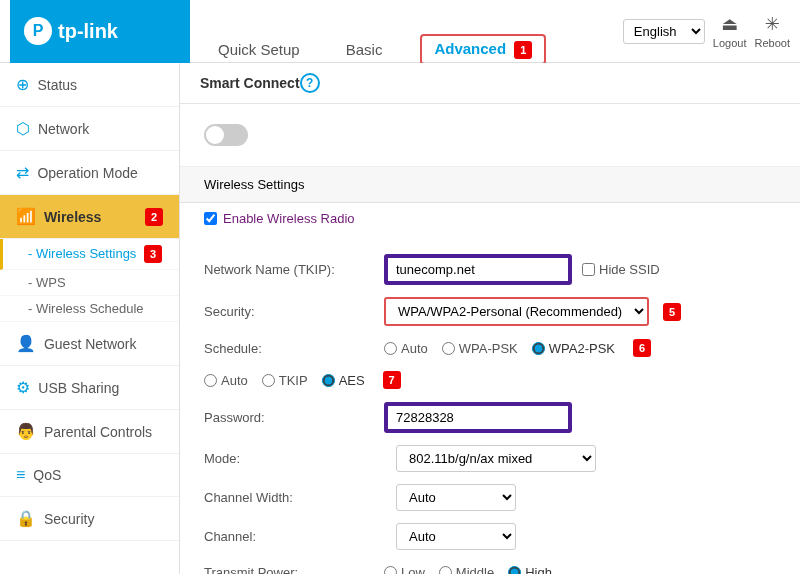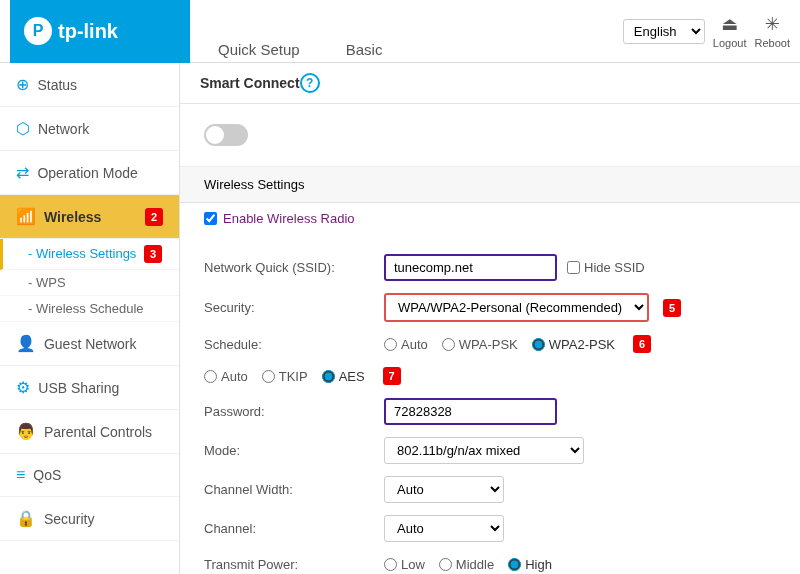--- a/index.html
+++ b/index.html
@@ -243,35 +243,36 @@
       display: flex;
       align-items: center;
       gap: 6px;
       padding: 8px 24px;
       background: #fff;
       color: #00a0e0;
       font-size: 13px;
     }
 
     .text-input {
-      border: 2px solid #4c1d95;
+      border: 4px solid #4c1d95;
       border-radius: 3px;
       padding: 4px 8px;
       font-size: 13px;
-      width: 173px;
+      width: 188px;
     }
 
     .select-input {
       border: 1px solid #ccc;
       border-radius: 3px;
       padding: 4px 8px;
       font-size: 13px;
       background: #fff;
       cursor: pointer;
       min-width: 120px;
+      margin-left: 12px;
     }
 
     .security-select {
       border: 2px solid #e05050;
       border-radius: 3px;
       padding: 4px 8px;
       font-size: 13px;
       background: #fff;
       cursor: pointer;
       min-width: 260px;
@@ -326,20 +327,24 @@
     <div class="logo-text">
       <div class="logo-icon">
         <span>P</span>
       </div>
       <span>tp-link</span>
     </div>
   </div>
   <div class="nav-links">
     <a class="nav-link">Quick Setup</a>
     <a class="nav-link">Basic</a>
+    <a class="nav-link active">
+      <span>Advanced</span>
+      <span class="numbered-badge">1</span>
+    </a>
   </div>
   <div class="nav-right">
     <select class="lang-select">
       <option>English</option>
       <option>Chinese</option>
       <option>French</option>
     </select>
     <div class="nav-btn">
       <span class="nav-btn-icon">⏏</span>
       <span>Logout</span>
@@ -434,21 +439,21 @@
     </div>
 
     <div class="checkbox-row">
       <input type="checkbox" checked="" style="">
       <span style="color:#701a75;">Enable Wireless Radio</span>
     </div>
 
     <div class="form-section">
 
       <div class="form-row">
-        <div class="form-label">Network Quick (SSID):</div>
+        <div class="form-label">Network Name (TKIP):</div>
         <div class="form-control">
           <input type="text" class="text-input" value="tunecomp.net" style="">
           <label class="hide-ssid-label">
             <input type="checkbox" style="">
             <span>Hide SSID</span>
           </label>
         </div>
       </div>
 
       <div class="form-row">

